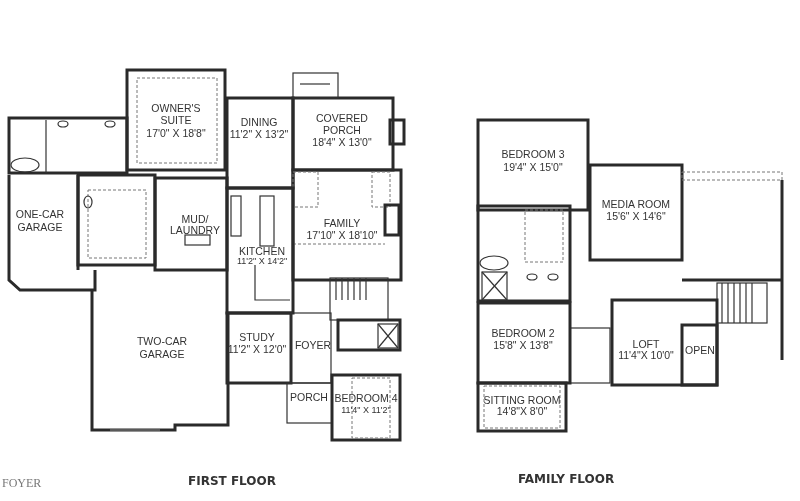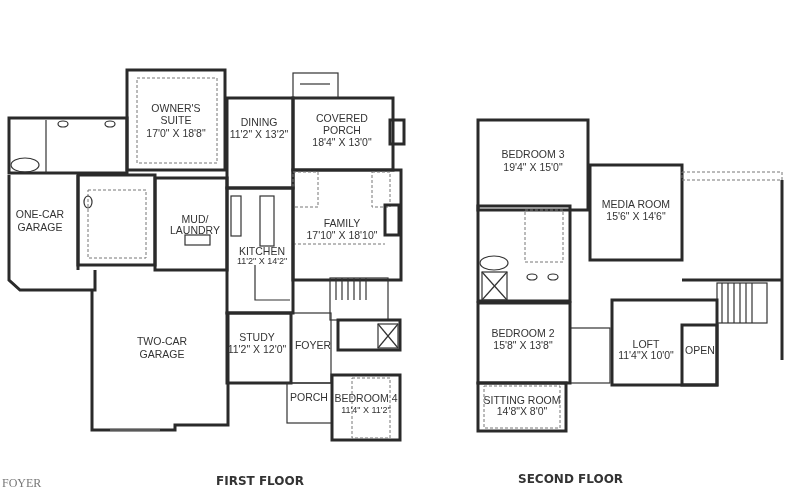--- a/index.html
+++ b/index.html
@@ -175,15 +175,15 @@
     <text class="lbl" x="646" y="348">LOFT</text>
     <text class="lbl" x="646" y="359">11'4"X 10'0"</text>
 
     <text class="lbl" x="700" y="354">OPEN</text>
 
     <text class="lbl" x="522" y="404">SITTING ROOM</text>
     <text class="lbl" x="522" y="415">14'8"X 8'0"</text>
   </g>
 </svg>
 
-<div class="floor-title" style="left:188px; top:474px;margin-left:28px;">FIRST FLOOR</div>
-<div class="floor-title" style="left:518px; top:472px;">SECOND FLOOR</div>
+<div class="floor-title" style="left:188px; top:474px;">FIRST FLOOR</div>
+<div class="floor-title" style="left:518px; top:472px;">FAMILY FLOOR</div>
 <div class="watermark">FOYER</div>
 
 </body></html>

